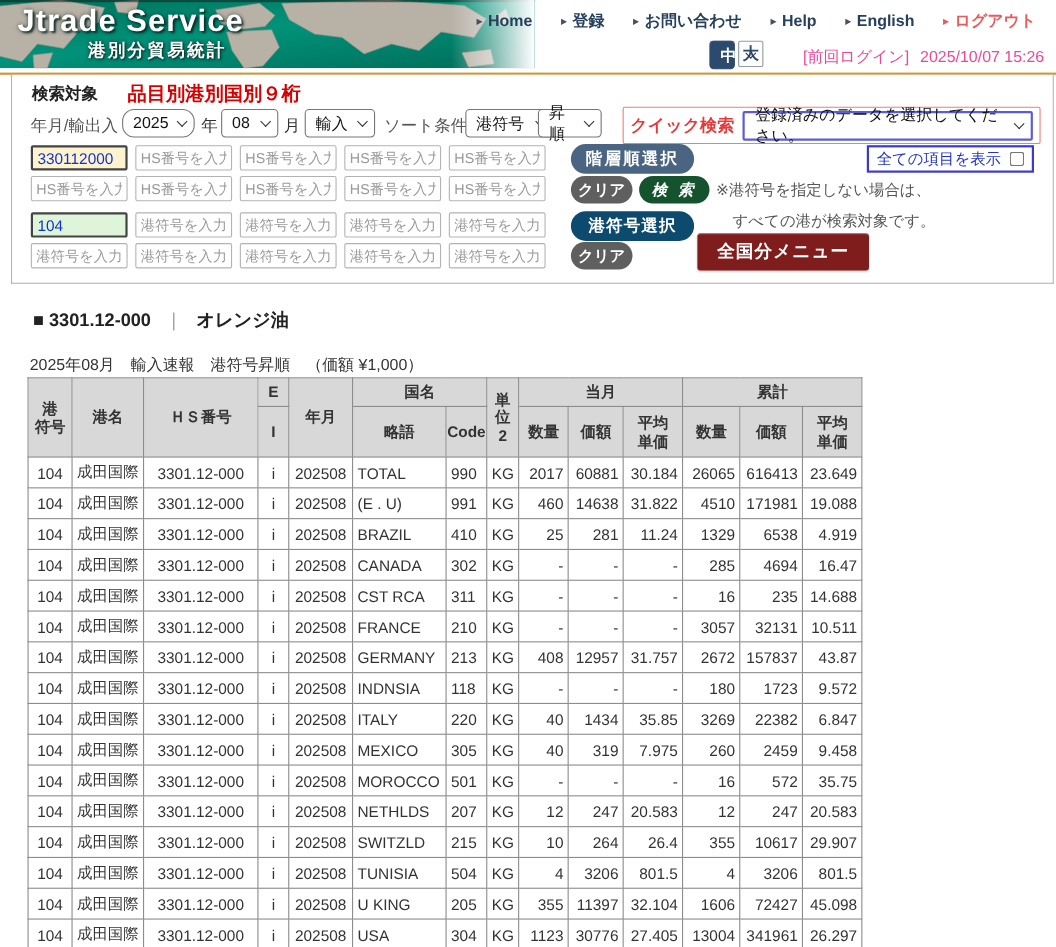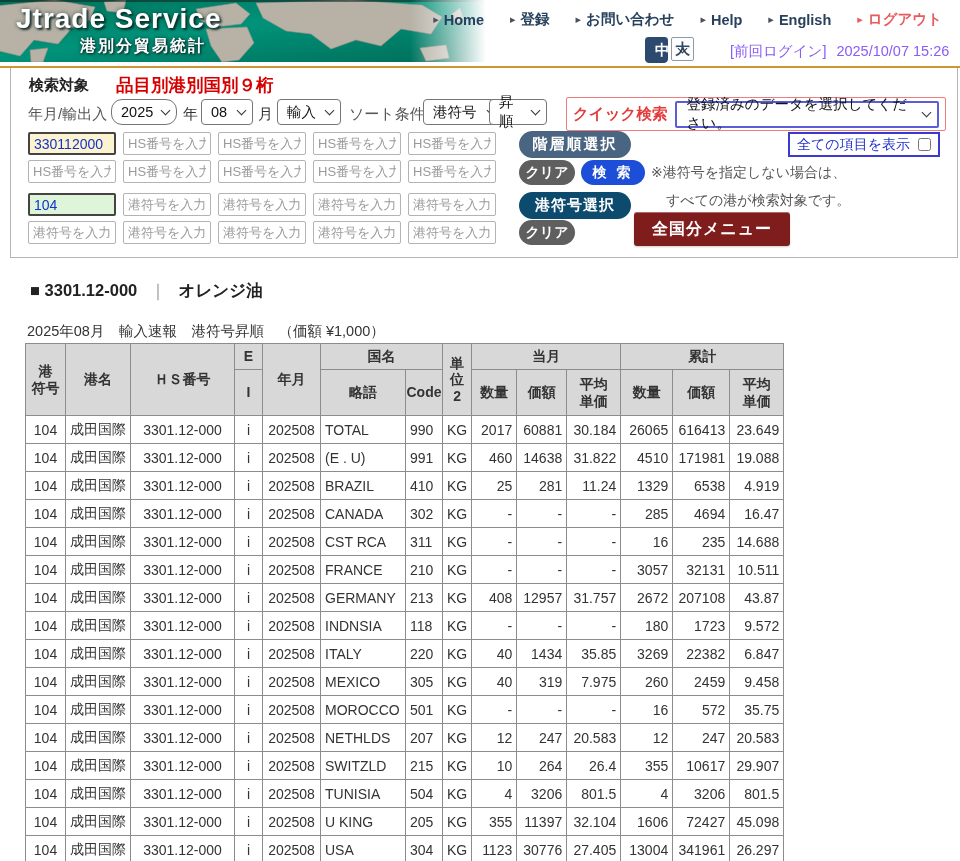--- a/index.html
+++ b/index.html
@@ -19,21 +19,21 @@
   .nav .nav-item { color:#27415d; cursor:pointer; display:flex; align-items:center; gap:5px; }
   .nav .arrow { font-size:11px; color:#4a4f5e; }
   .nav .logout { color:#e65c5c; }
   .nav .logout-arrow { color:#e65c5c; }
 
   .fontsize { position:absolute; left:645px; top:37px; display:flex; gap:3px; }
   .fs-btn { width:23px; height:24px; border:1px solid #8f9aa5; background:#fdfdfd; color:#2b4a6e;
     font-size:15px; font-weight:bold; display:flex; align-items:center; justify-content:center;
     border-radius:2px; cursor:pointer; }
   .fs-btn.sel { background:#2b4a6e; color:#fff; border-color:#2b4a6e; }
-  .lastlogin { position:absolute; left:730px; top:42px; font-size:14.5px; color:#8b5cf6; white-space:nowrap; }
+  .lastlogin { position:absolute; left:730px; top:42px; font-size:14.5px; color:#ec4899; white-space:nowrap; }
   .lastlogin b { font-weight:normal; margin-right:10px; }
 
   .toprule { position:absolute; left:0; top:66px; width:960px; height:2px; background:#cf9636; }
 
   
   .panel { position:absolute; left:10px; top:68px; width:948px; height:190px;
     border-left:1px solid #b5b5b5; border-right:1px solid #b5b5b5; border-bottom:1px solid #b5b5b5; background:#fff; }
   .lbl-target { position:absolute; left:18px; top:8px; font-size:15px; font-weight:bold; color:#222; }
   .val-target { position:absolute; left:105px; top:5px; font-size:17.5px; font-weight:bold; color:#d70000; }
 
@@ -54,21 +54,21 @@
   .inp::placeholder { color:#9a9a9a; }
   .inp.filled-hs { background:#fdf3cf; border:2px solid #444; color:#1133cc; font-size:14px; }
   .inp.filled-port { background:#dff5da; border:2px solid #444; color:#1133cc; font-size:14px; }
 
   .pillbtn { position:absolute; border:none; color:#fff; font-weight:bold; font-size:15px;
     border-radius:14px; cursor:pointer; font-family:inherit; }
   .btn-hier { left:508px; top:63px; width:112px; height:27px; background:#4a6582; letter-spacing:2px; }
   .btn-portsel { left:508px; top:124px; width:112px; height:27px; background:#0c4a6e; letter-spacing:1px; }
   .btn-clear1 { left:508px; top:92px; width:56px; height:25px; background:#5f5f5f; font-size:14px; }
   .btn-clear2 { left:508px; top:152px; width:56px; height:25px; background:#5f5f5f; font-size:14px; }
-  .btn-search { left:570px; top:92px; width:64px; height:25px; background:#1d4ed8; font-size:14px; letter-spacing:3px; }
+  .btn-search { left:570px; top:92px; width:64px; height:25px; background:#14532d; font-size:14px; letter-spacing:3px;font-style:italic; }
 
   .showall { position:absolute; left:777px; top:64px; width:152px; height:25px; border:2px solid #3a3ad0;
     display:flex; align-items:center; justify-content:center; gap:8px; font-size:14px; color:#2233cc; cursor:pointer; }
   .showall input { width:13px; height:13px; }
 
   .note { position:absolute; font-size:14px; color:#555; white-space:nowrap; }
   .note1 { left:640px; top:96px; }
   .note2 { left:655px; top:124px; }
 
   .menubtn { position:absolute; top:144px; height:34px; border:none; border-radius:3px; color:#fff;
@@ -394,21 +394,21 @@
         <td class="al-c">3301.12-000</td>
         <td class="al-c ei">i</td>
         <td class="al-c">202508</td>
         <td class="al-l">GERMANY</td>
         <td class="al-l">213</td>
         <td class="al-c">KG</td>
         <td class="al-r">408</td>
         <td class="al-r">12957</td>
         <td class="al-r">31.757</td>
         <td class="al-r">2672</td>
-        <td class="al-r">207108</td>
+        <td class="al-r">157837</td>
         <td class="al-r">43.87</td>
       </tr>
       <tr>
         <td class="al-c">104</td>
         <td class="al-c">成田国際</td>
         <td class="al-c">3301.12-000</td>
         <td class="al-c ei">i</td>
         <td class="al-c">202508</td>
         <td class="al-l">INDNSIA</td>
         <td class="al-l">118</td>

